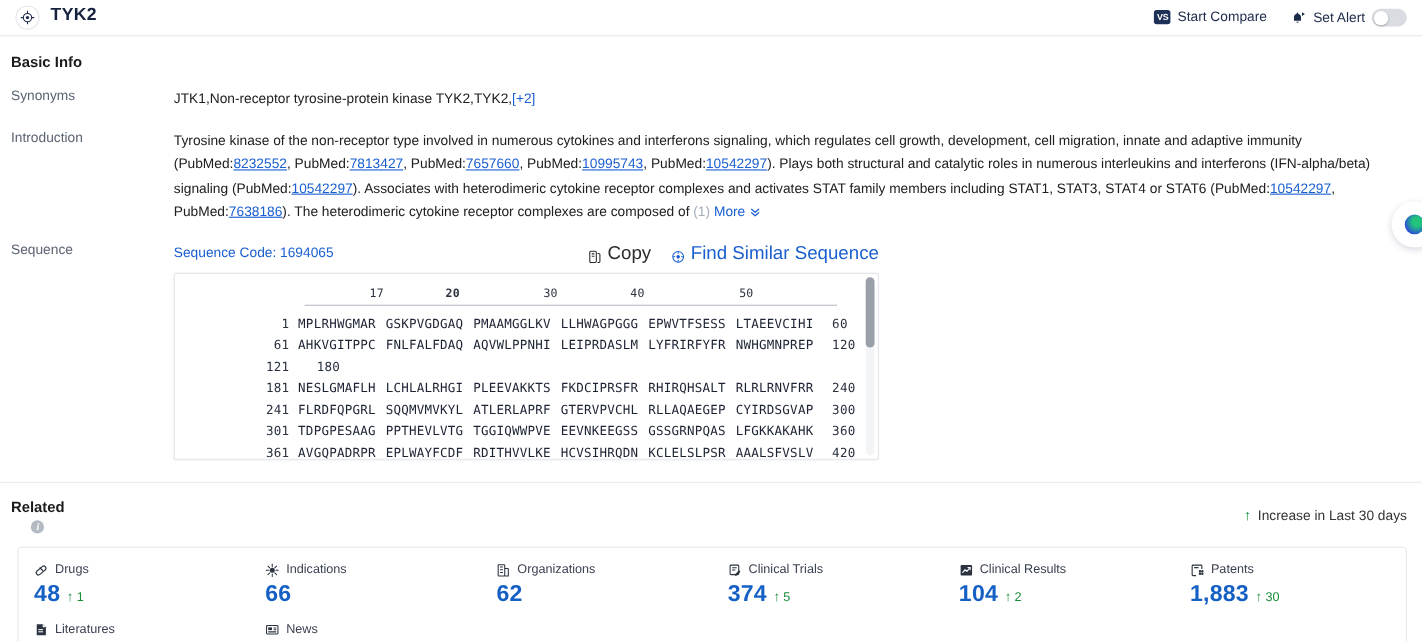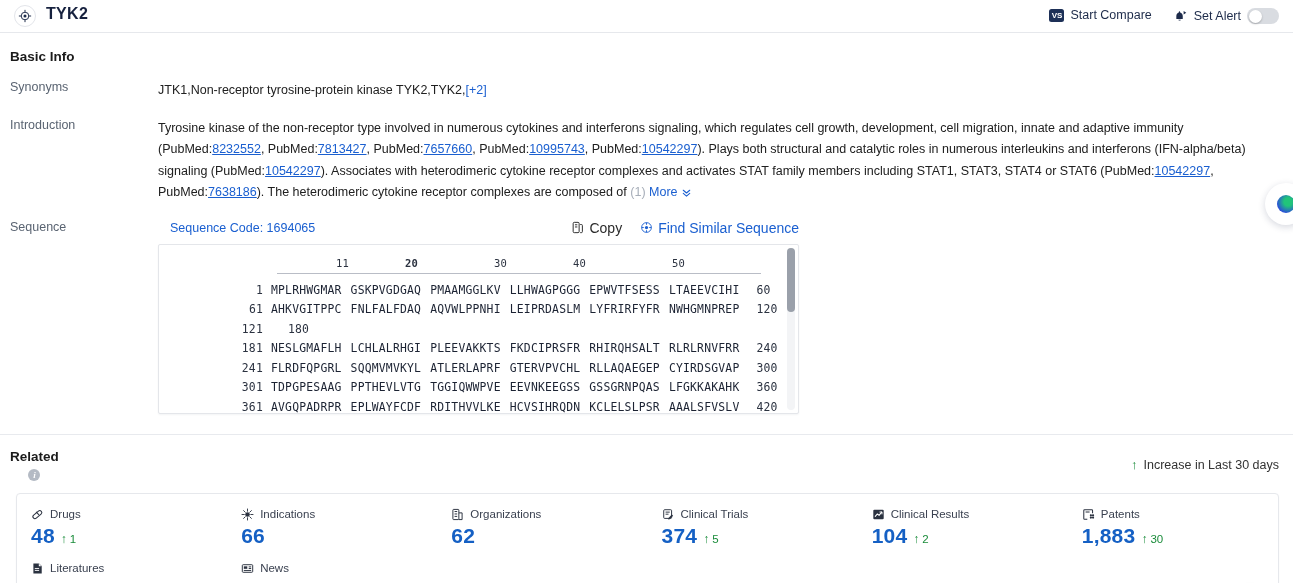--- a/index.html
+++ b/index.html
@@ -86,25 +86,25 @@
   .more-link {
     color: #1a5fd0; cursor: pointer; white-space: nowrap;
   }
   .chev-dbl { display: inline-block; transform: translateY(2px); }
 
   
   .seq-head {
     display: flex; align-items: center;
     width: 641px;
   }
-  .seq-code { font-size: 12.5px; color: #1a5fd0; cursor: pointer; margin-left: 12px; }
+  .seq-code { font-size: 12.5px; color: #1a5fd0; cursor: pointer; }
   .seq-actions { margin-left: auto; display: flex; align-items: center; gap: 18px; }
   .seq-act {
-    display: flex; align-items: center; gap: 5px;
-    font-size: 14px; cursor: pointer;
+    display: flex; align-items: flex-end; gap: 5px;
+    font-size: 17px; cursor: pointer;
   }
   .seq-act.copy { color: #2b2b2b; }
   .seq-act.find { color: #1a5fd0; }
 
   .seq-box {
     margin-top: 8px;
     width: 641px; height: 170px;
     border: 1px solid #e4e6ea;
     border-radius: 2px;
     background: #fff;
@@ -318,21 +318,21 @@
               </span>
               <span>Find Similar Sequence</span>
             </div>
           </div>
         </div>
 
         <div class="seq-box">
           <div class="seq-inner">
             <div class="ruler-row" id="ruler-slot">
               <div class="ruler-line"></div>
-            <div class="ruler-lbl" style="left: 59px;">11</div>
+            <div class="ruler-lbl" style="left: 59px;">17</div>
                 <div class="ruler-lbl" style="left: 128px; font-weight: bold;">20</div>
                 <div class="ruler-lbl" style="left: 217px;">30</div>
                 <div class="ruler-lbl" style="left: 296px;">40</div>
                 <div class="ruler-lbl" style="left: 395px;">50</div>
               </div>
             <div id="seq-rows">
                 <div class="seq-line">
                   <div class="seq-num-l">1</div>
                   <div class="seq-chunks">
                     <span>MPLRHWGMAR</span>

